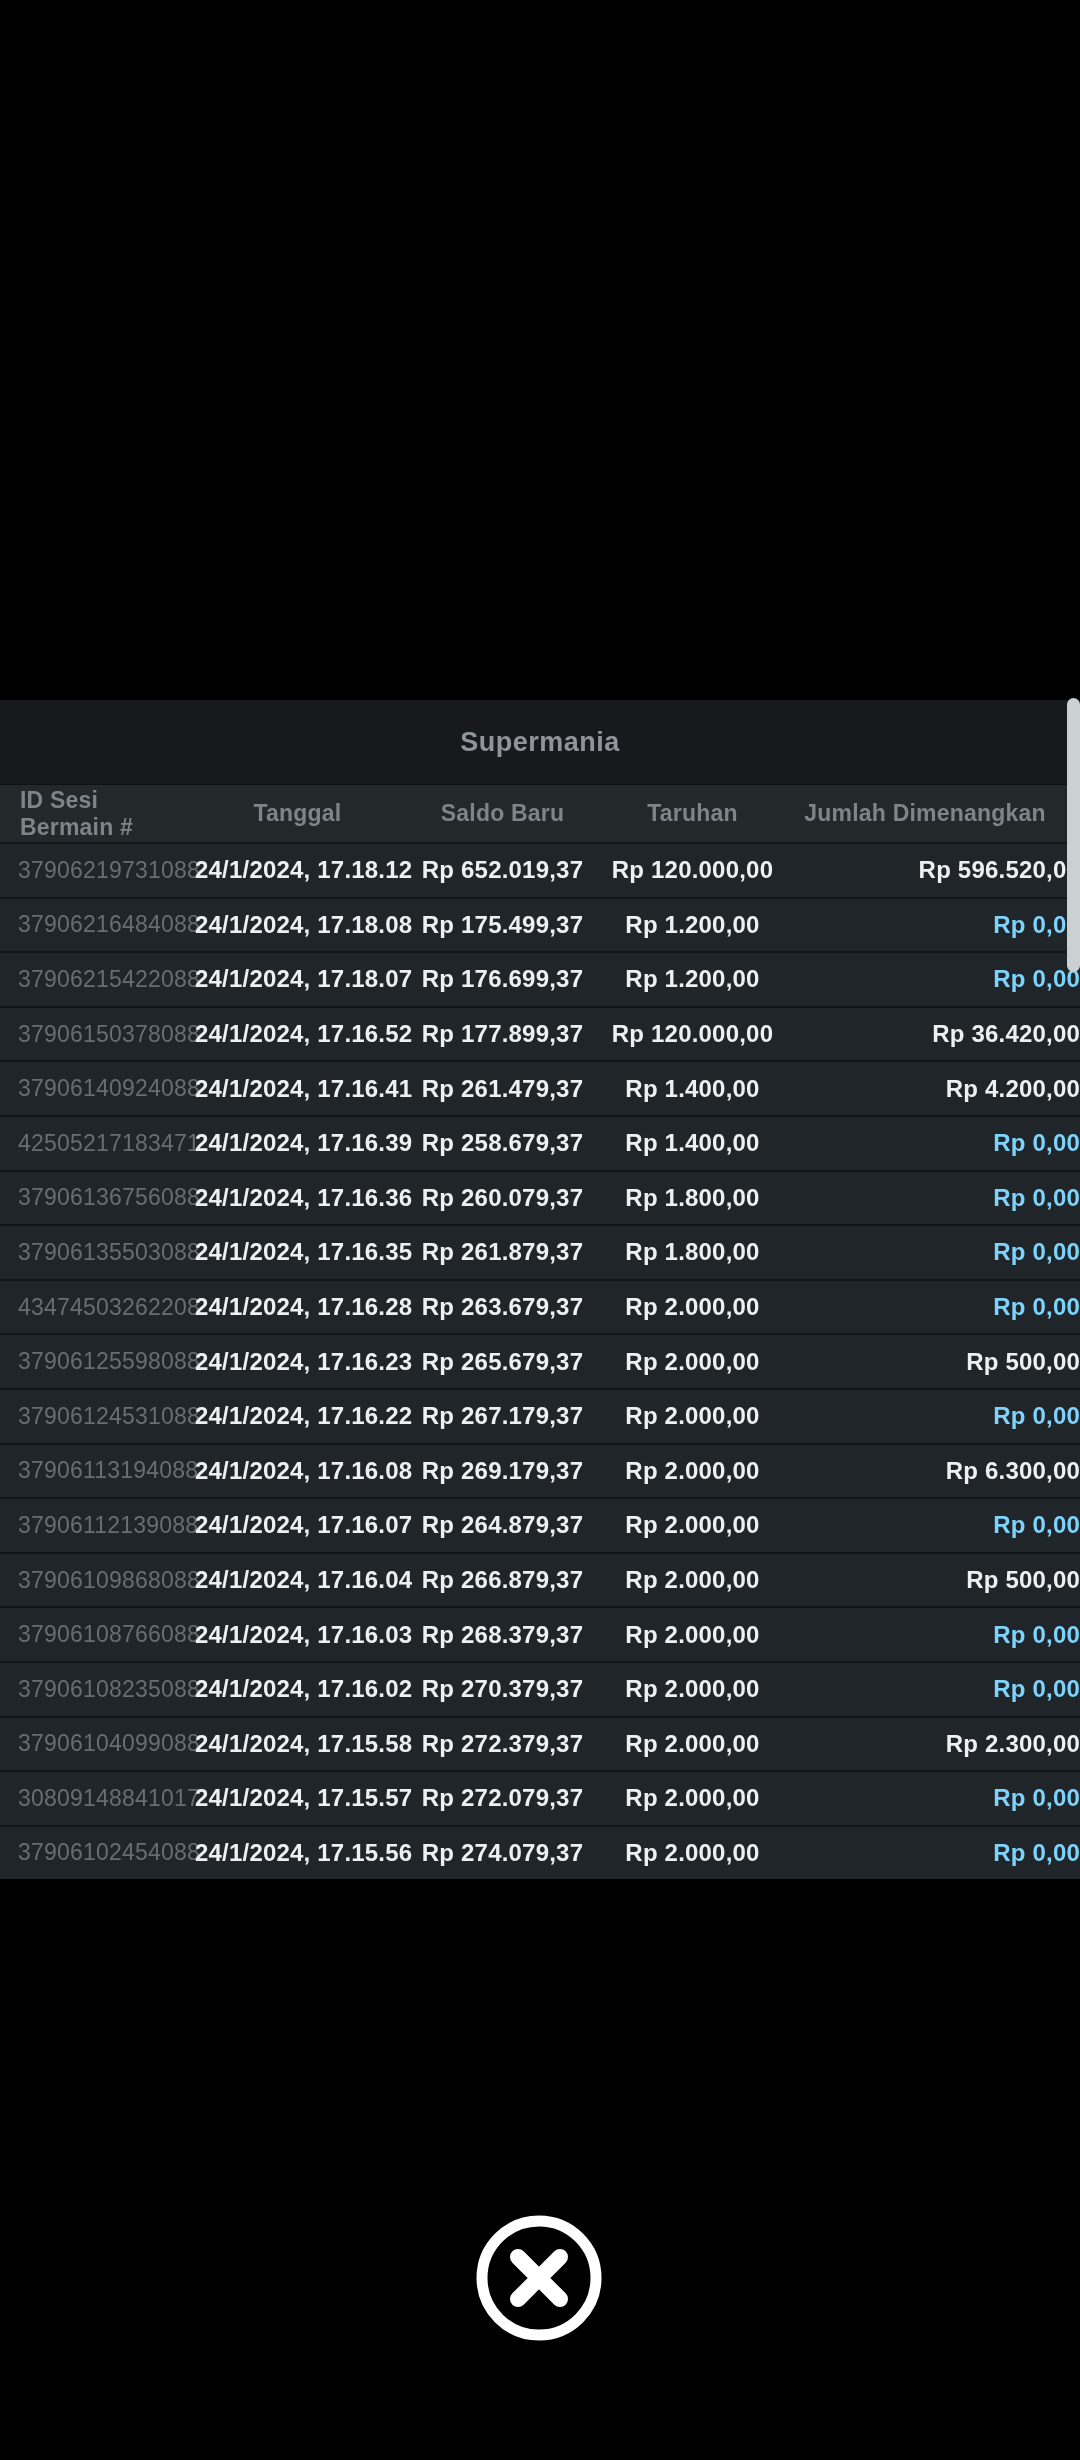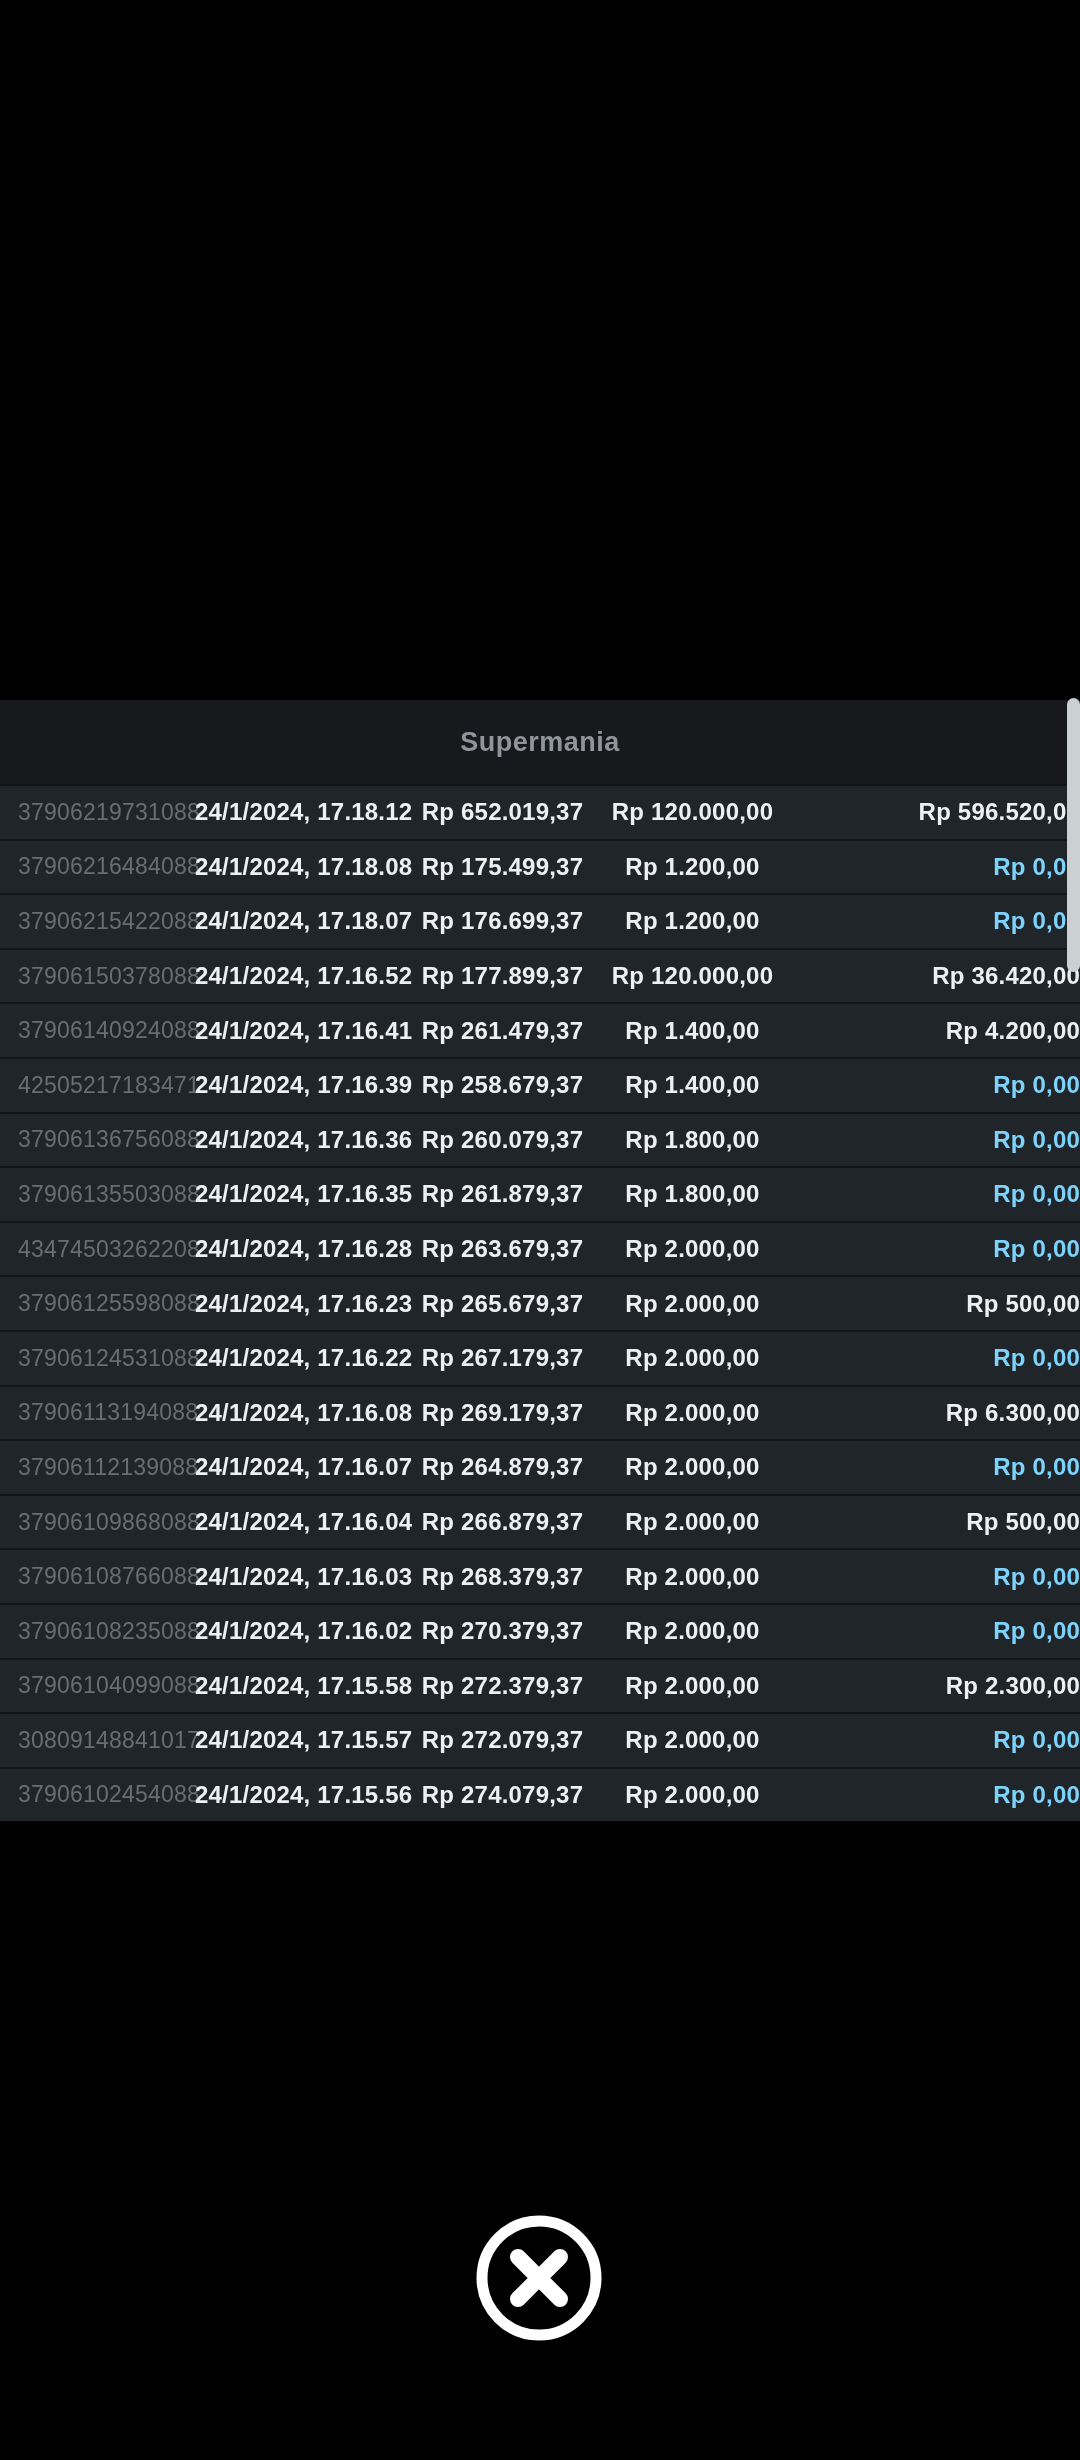--- a/index.html
+++ b/index.html
@@ -67,20 +67,27 @@
 <body>
 
 <div class="screen">
 
   <div class="modal">
 
     <div class="titlebar">
       <span>Supermania</span>
     </div>
 
+    <div class="thead">
+      <div class="h first">ID Sesi Bermain #</div>
+      <div class="h">Tanggal</div>
+      <div class="h">Saldo Baru</div>
+      <div class="h">Taruhan</div>
+      <div class="h last">Jumlah Dimenangkan</div>
+    </div>
 
     <div class="tbody">
   <div class="trow">
     <div class="c-id">37906219731088</div>
     <div class="c-date">24/1/2024, 17.18.12</div>
     <div class="c-balance">Rp 652.019,37</div>
     <div class="c-bet">Rp 120.000,00</div>
     <div class="c-win">Rp 596.520,00</div>
   </div>
 

